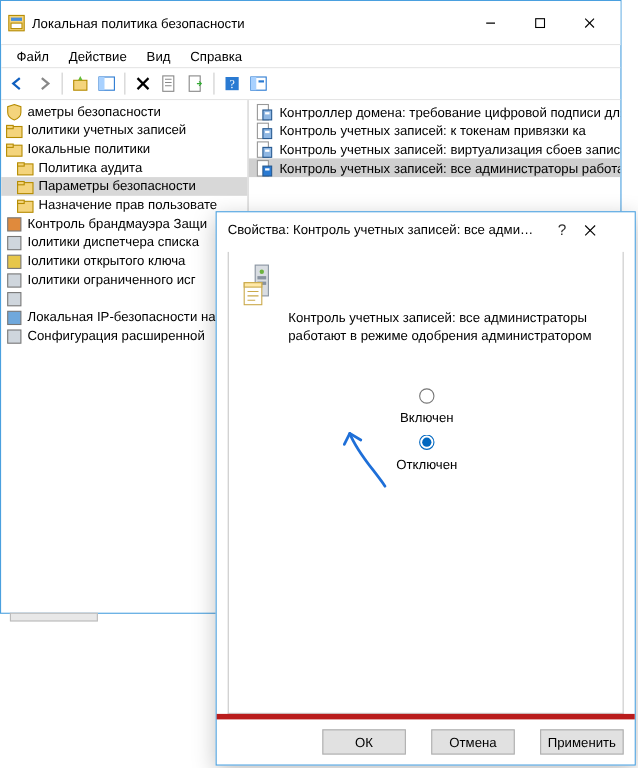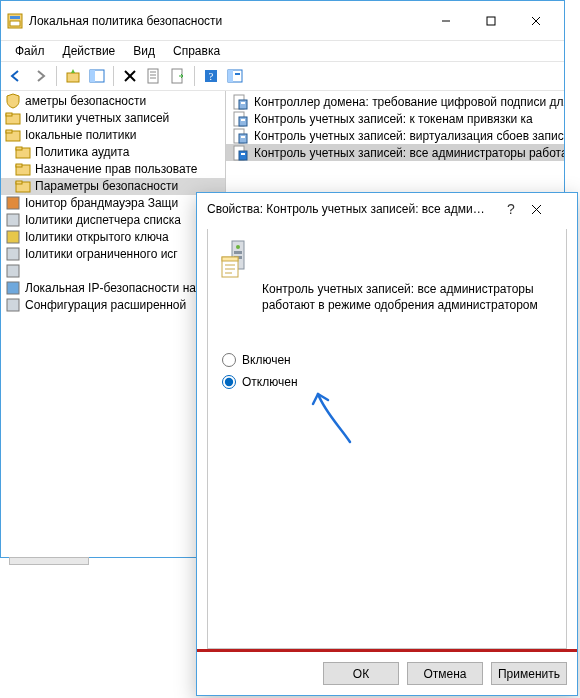--- a/index.html
+++ b/index.html
@@ -72,21 +72,21 @@
   .tree-pane .scroll-h {
     position:absolute; bottom:2px; left:8px; width:80px; height:8px;
     border:1px solid #bbb; background:#e8e8e8;
   }
   .tree {
     padding: 2px 0;
     line-height: 17px;
     font-size: 12px;
   }
   .tree .node {
-    display:flex; align-items:flex-start;
+    display:flex; align-items:flex-end;
     padding: 0 2px 0 4px;
     height:17px;
     white-space:nowrap; overflow:hidden;
   }
   .tree .node.indent1 { padding-left: 14px; }
   .tree .node .ic { width:16px; height:16px; margin-right:4px; flex:0 0 auto; display:flex; align-items:center; justify-content:center;}
   .tree .node.selected { background:#d8d8d8; }
   .list-pane {
     flex:1;
     display:flex; flex-direction:column;
@@ -156,32 +156,32 @@
     flex:1;
     padding: 10px 12px;
   }
   .policy-header {
     display:flex; gap:10px; align-items:flex-start;
     margin-bottom: 40px;
   }
   .policy-header .big-ic { width:32px; height:40px; flex:0 0 auto;}
   .policy-desc { font-size:12px; line-height:16px;margin-top:42px; }
   .radiogrp { margin-left: 2px; }
-  .radiogrp label { display:flex; align-items:center; gap:6px; font-size:12px; margin-bottom:8px;}
+  .radiogrp label { display:flex; align-items:center; gap:6px; font-size:12px; margin-bottom:8px;flex-direction:column;}
   .radiogrp input[type=radio] { accent-color:#0067c0; width:14px; height:14px; margin:0;}
   .arrow-anno {
     position:absolute;
     left: 310px; top: 382px;
     pointer-events:none;
   }
   .dlg-buttons {
     height:46px;
     display:flex; align-items:center; justify-content:flex-end;
-    gap:8px; padding: 0 10px;
-    border-top:3px solid #b91c1c;
+    gap:23px; padding: 0 10px;
+    border-top:5px solid #b91c1c;
   }
   .dlg-buttons button {
     min-width:76px; height:23px;
     font-size:12px; font-family:inherit;
     background:#e1e1e1; border:1px solid #adadad;
   }
   
   svg { display:block; }
 </style>
 </head>
@@ -314,45 +314,45 @@
           </div>
           <div class="node indent1">
             <span class="ic">
               <svg width="16" height="16">
                 <rect x="1" y="4" width="14" height="10" fill="#f4d47c" stroke="#b58b00"></rect>
                 <rect x="1" y="3" width="6" height="3" fill="#f4d47c" stroke="#b58b00"></rect>
               </svg>
             </span>
             <span>Политика аудита</span>
           </div>
-          <div class="node indent1">
+          <div class="node indent1 selected">
             <span class="ic">
               <svg width="16" height="16">
                 <rect x="1" y="4" width="14" height="10" fill="#f4d47c" stroke="#b58b00"></rect>
                 <rect x="1" y="3" width="6" height="3" fill="#f4d47c" stroke="#b58b00"></rect>
               </svg>
             </span>
-            <span>Назначение прав пользовате</span>
-          </div>
-          <div class="node indent1 selected">
+            <span>Параметры безопасности</span>
+          </div>
+          <div class="node indent1">
             <span class="ic">
               <svg width="16" height="16">
                 <rect x="1" y="4" width="14" height="10" fill="#f4d47c" stroke="#b58b00"></rect>
                 <rect x="1" y="3" width="6" height="3" fill="#f4d47c" stroke="#b58b00"></rect>
               </svg>
             </span>
-            <span>Параметры безопасности</span>
+            <span>Назначение прав пользовате</span>
           </div>
           <div class="node">
             <span class="ic">
               <svg width="16" height="16">
                 <rect x="2" y="2" width="12" height="12" fill="#e08a3c" stroke="#777"></rect>
               </svg>
             </span>
-            <span>Іонитор брандмауэра Защи</span>
+            <span>Контроль брандмауэра Защи</span>
           </div>
           <div class="node">
             <span class="ic">
               <svg width="16" height="16">
                 <rect x="2" y="2" width="12" height="12" fill="#cfd6dd" stroke="#777"></rect>
               </svg>
             </span>
             <span>Іолитики диспетчера списка</span>
           </div>
           <div class="node">

